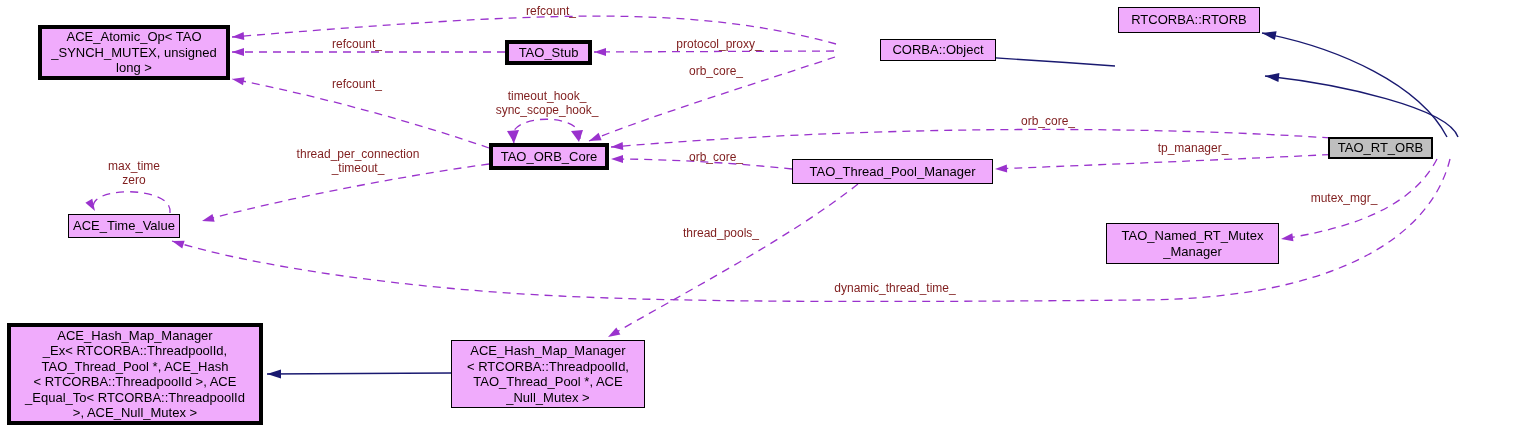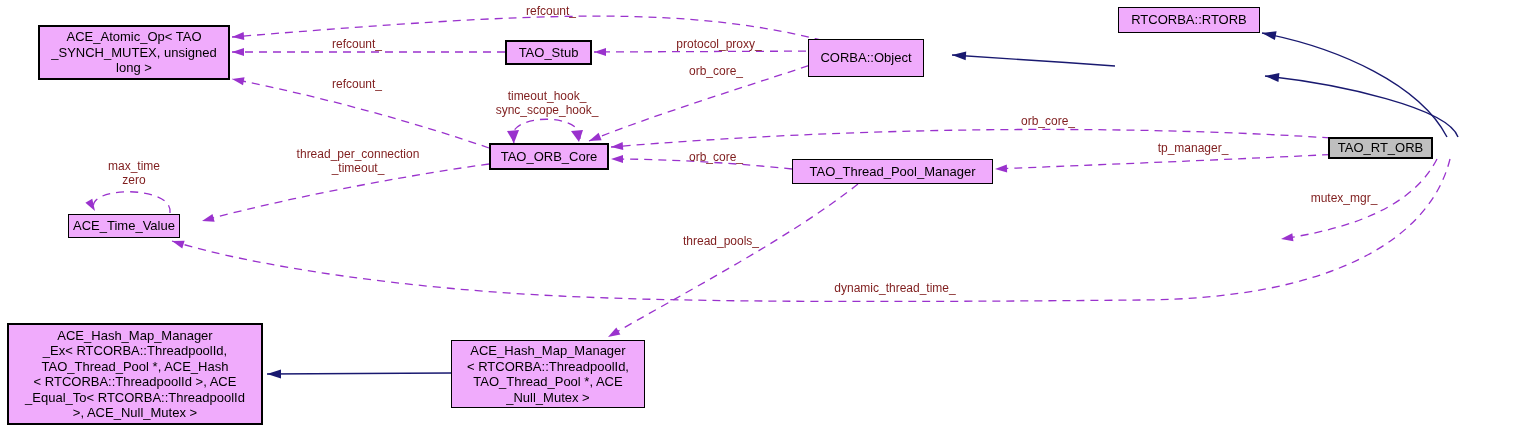--- a/index.html
+++ b/index.html
@@ -15,21 +15,21 @@
     position:absolute;
     box-sizing:border-box;
     display:flex;align-items:center;justify-content:center;
     background:#f0abfc;
     border:1.5px solid #000000;
     color:#000000;
     font-size:13px;line-height:15.5px;
     text-align:center;white-space:pre-line;
     z-index:2;
   }
-  .node.red{border:2px solid #000000;}
+  .node.red{border:4px solid #000000;}
   .node.current{background:#bfbfbf;border:2px solid #000000;font-weight:normal;}
   .elabel{
     position:absolute;
     transform:translateX(-50%);
     font-size:12px;line-height:14px;
     color:#7f1d1d;text-align:center;white-space:pre-line;
     z-index:3;
   }
 </style>
 </head>
@@ -80,21 +80,21 @@
   <div class="node red" style="left:38px;top:25px;width:192px;height:55px">
     <span>ACE_Atomic_Op&lt; TAO
 _SYNCH_MUTEX, unsigned
 long &gt;</span>
   </div>
 
   <div class="node red" style="left:505px;top:40px;width:87px;height:25px">
     <span>TAO_Stub</span>
   </div>
 
-  <div class="node" style="left:808px;top:39px;width:116px;height:38px">
+  <div class="node" style="left:880px;top:39px;width:116px;height:22px">
     <span>CORBA::Object</span>
   </div>
 
   <div class="node" style="left:1118px;top:7px;width:142px;height:26px">
     <span>RTCORBA::RTORB</span>
   </div>
 
 
   <div class="node" style="left:792px;top:159px;width:201px;height:25px">
     <span>TAO_Thread_Pool_Manager</span>
@@ -105,20 +105,24 @@
   </div>
 
   <div class="node current" style="left:1328px;top:137px;width:105px;height:22px">
     <span>TAO_RT_ORB</span>
   </div>
 
   <div class="node" style="left:68px;top:214px;width:112px;height:24px">
     <span>ACE_Time_Value</span>
   </div>
 
+  <div class="node" style="left:1106px;top:223px;width:173px;height:41px">
+    <span>TAO_Named_RT_Mutex
+_Manager</span>
+  </div>
 
   <div class="node red" style="left:7px;top:323px;width:256px;height:102px">
     <span>ACE_Hash_Map_Manager
 _Ex&lt; RTCORBA::ThreadpoolId,
 TAO_Thread_Pool *, ACE_Hash
 &lt; RTCORBA::ThreadpoolId &gt;, ACE
 _Equal_To&lt; RTCORBA::ThreadpoolId
 &gt;, ACE_Null_Mutex &gt;</span>
   </div>
 
@@ -149,17 +153,17 @@
   <div class="elabel" style="left:716px;top:150px">orb_core_</div>
 
   <div class="elabel" style="left:358px;top:147px">thread_per_connection
 _timeout_</div>
 
   <div class="elabel" style="left:134px;top:159px">max_time
 zero</div>
 
   <div class="elabel" style="left:1344px;top:191px">mutex_mgr_</div>
 
-  <div class="elabel" style="left:721px;top:234px">thread_pools_</div>
+  <div class="elabel" style="left:721px;top:226px">thread_pools_</div>
 
   <div class="elabel" style="left:895px;top:281px">dynamic_thread_time_</div>
 
 </div>
 
 </body></html>

